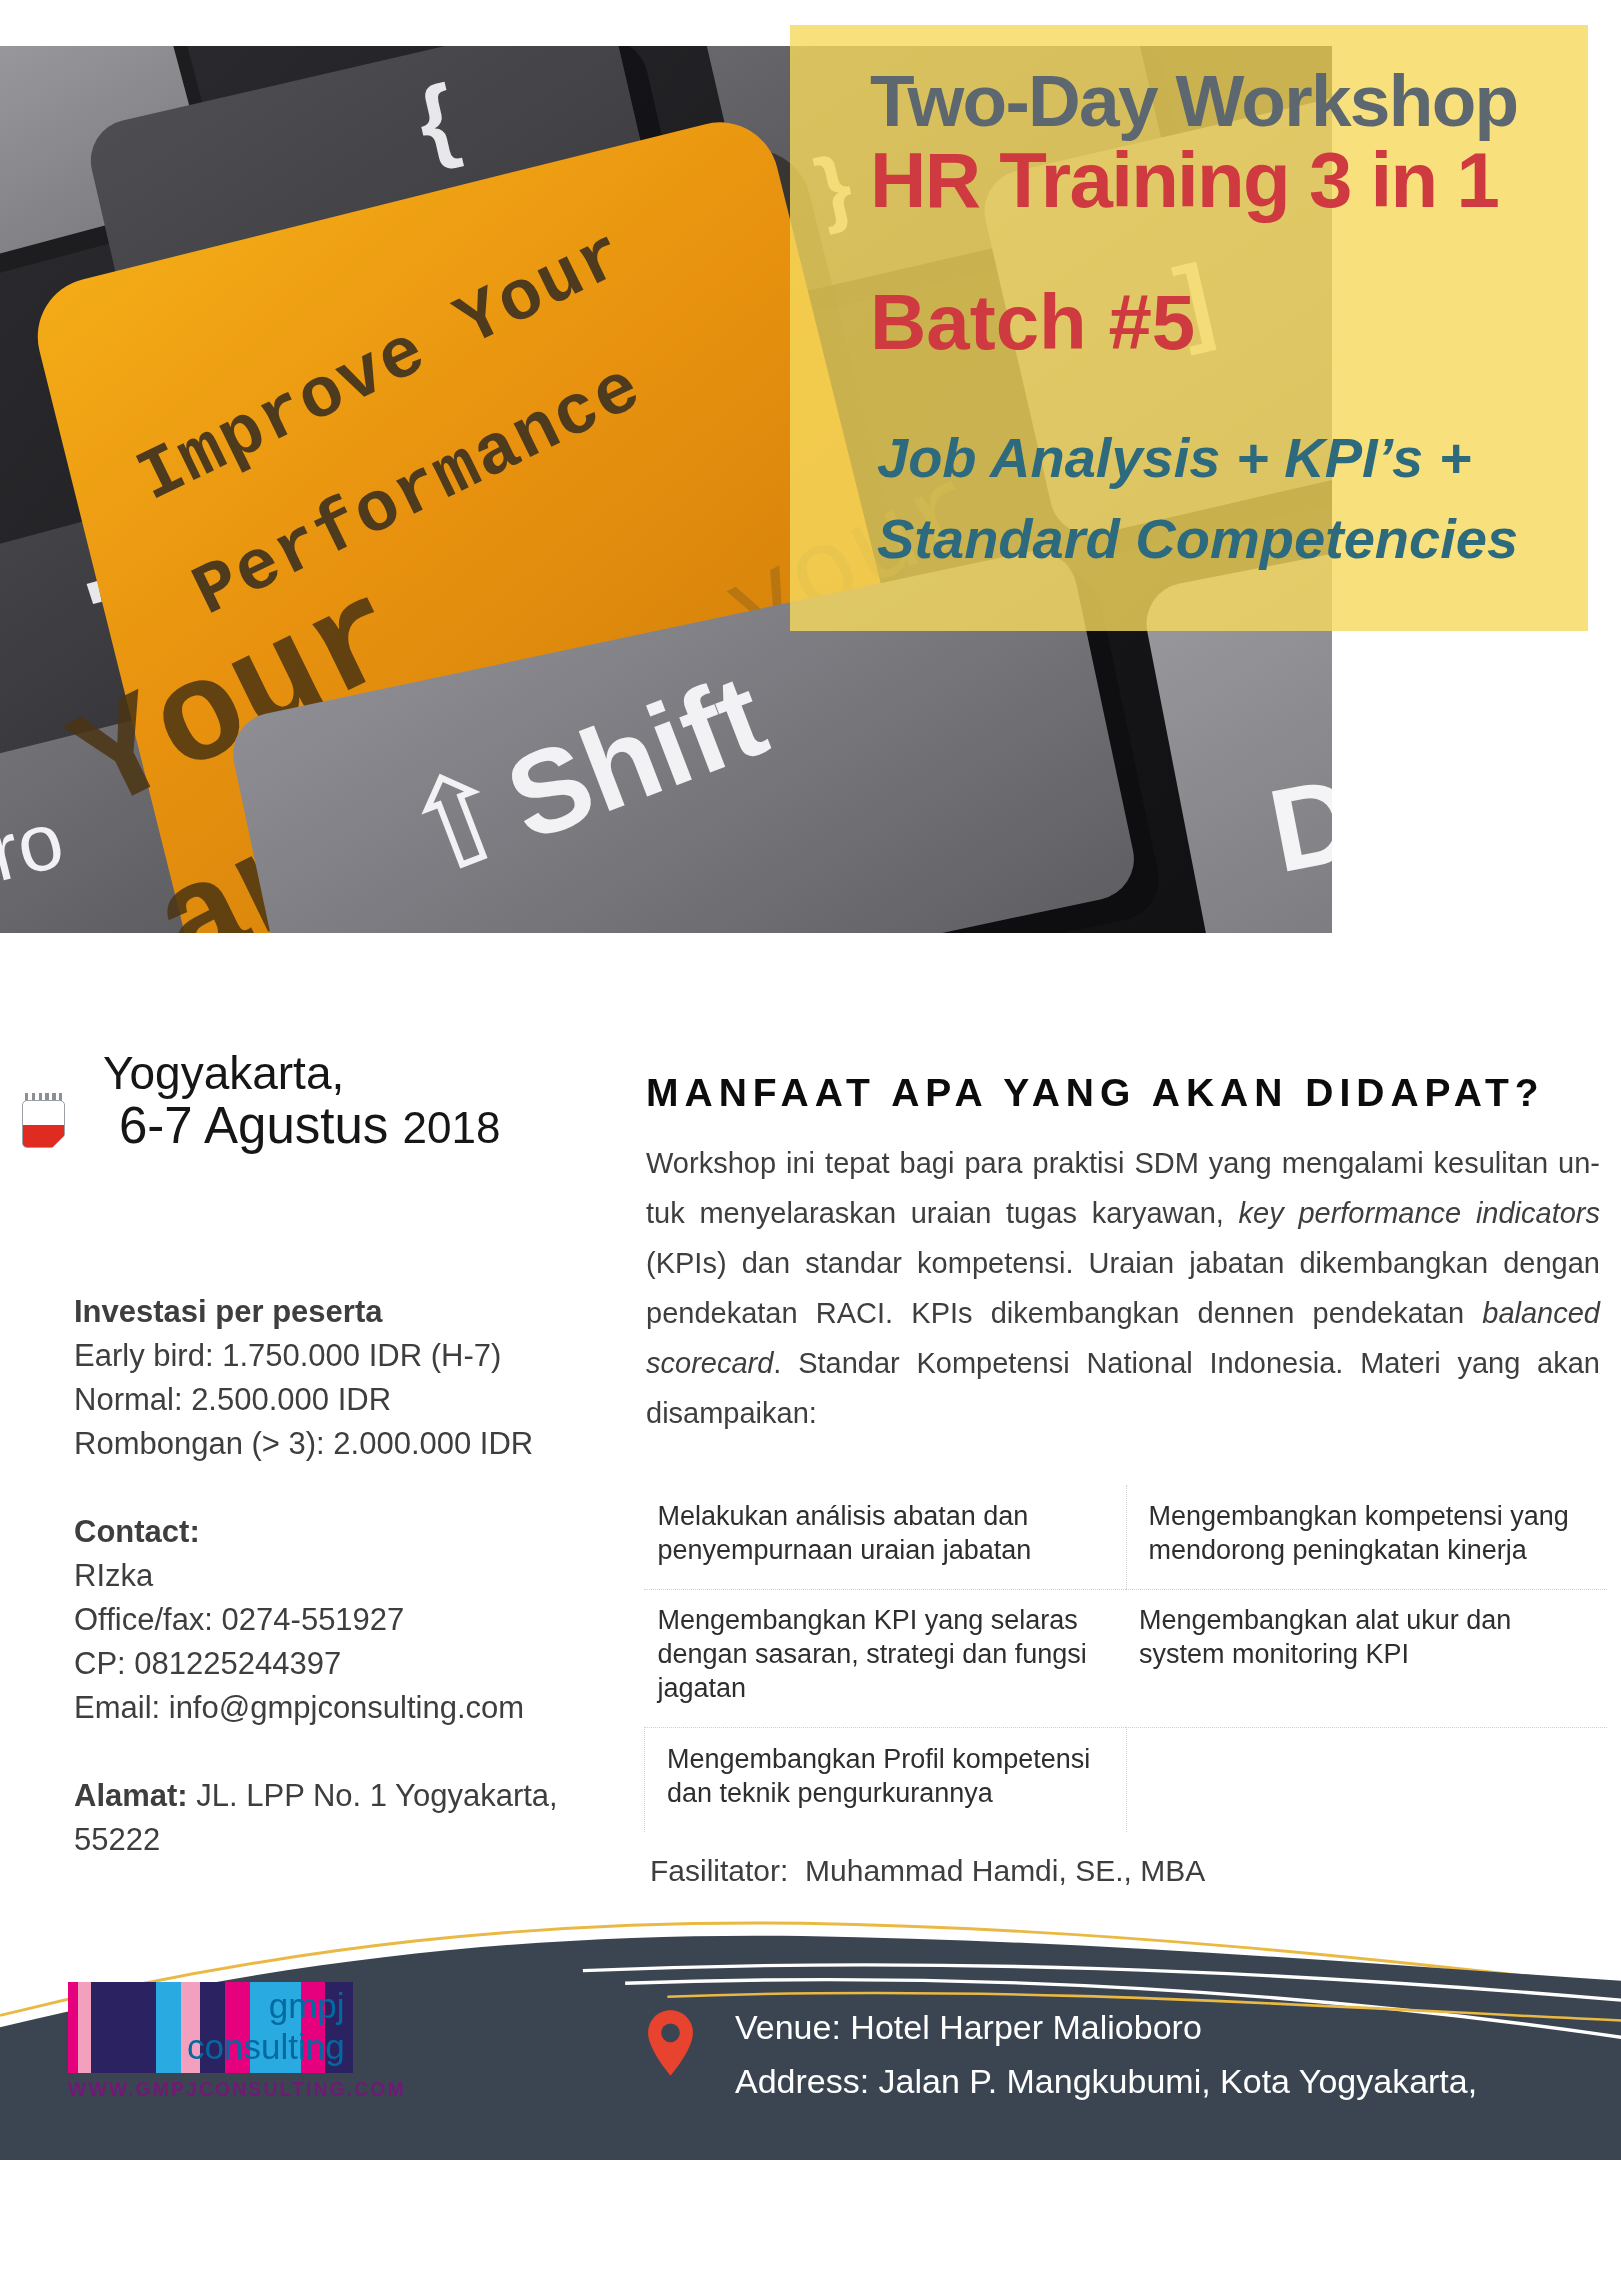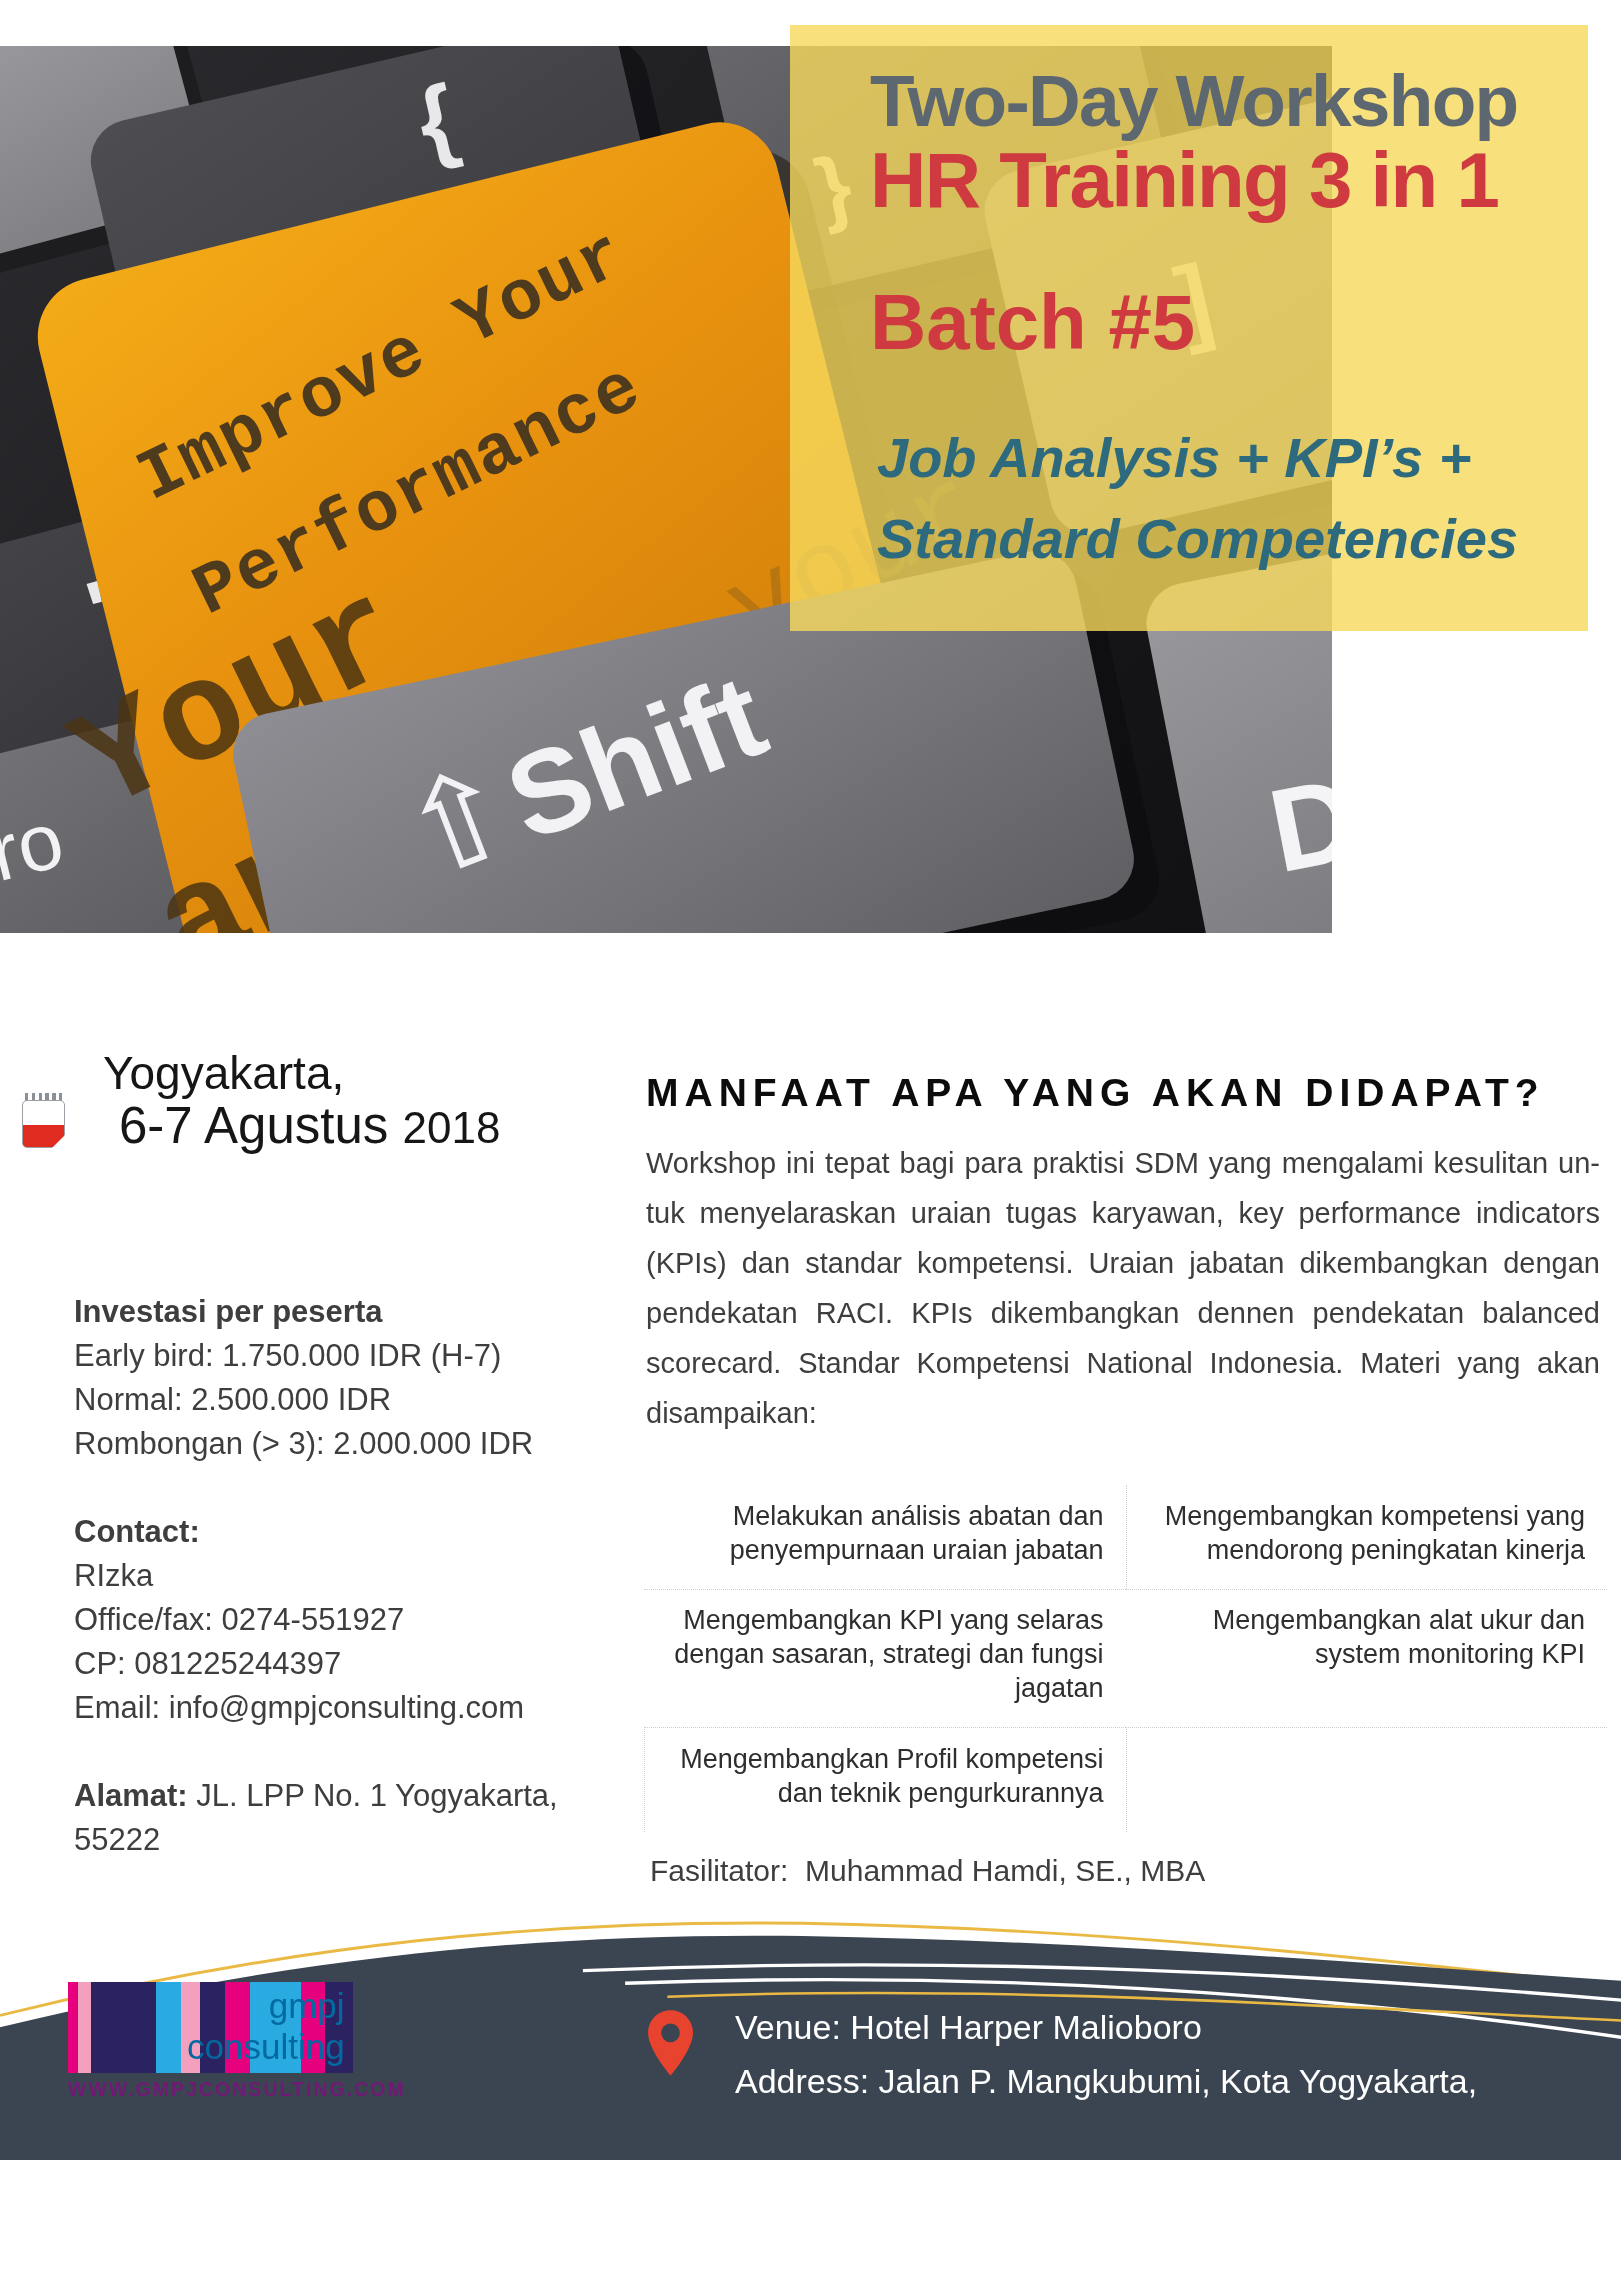--- a/index.html
+++ b/index.html
@@ -78,23 +78,23 @@
   
   .info{position:absolute;left:74px;top:1290px;width:557px;font-size:31px;line-height:44px;color:#3E3E3E;}
   .info .b{font-weight:700;}
   .info .gap{height:44px;}
 
   
   .benefit-head{position:absolute;left:646px;top:1071px;font-size:39px;font-weight:700;
     letter-spacing:6px;color:#0c0c0c;white-space:nowrap;}
   .intro{position:absolute;left:646px;top:1138px;width:954px;font-size:29px;line-height:50px;
     text-align:justify;color:#3E3E3E;}
-  .intro .it{}
+  .intro .it{font-style:italic;}
   .bgrid{position:absolute;left:644px;top:1485px;width:963px;display:grid;
-    grid-template-columns:1fr 1fr;color:#2e2e2e;text-align:right;}
+    grid-template-columns:1fr 1fr;color:#2e2e2e;}
   .bcell{font-size:27px;line-height:34px;padding:13.5px 22px 22px 13.5px;}
   .bcell.right{border-left:1.7px dotted #cfcfcf;padding-left:22px;}
   .bcell.rowline{border-top:1.7px dotted #cfcfcf;}
   .facil{position:absolute;left:650px;top:1854px;font-size:30px;color:#3E3E3E;}
 
   
   .footer-svg{position:absolute;left:0;top:1892px;width:1622px;height:279px;}
   .logo{position:absolute;left:68px;top:1982px;width:285px;height:91px;display:flex;overflow:hidden;}
   .logo-text{position:absolute;left:68px;top:1982px;width:285px;height:91px;text-align:right;
     color:#0369a1;font-size:35px;line-height:41px;padding-top:3.4px;box-sizing:border-box;}

